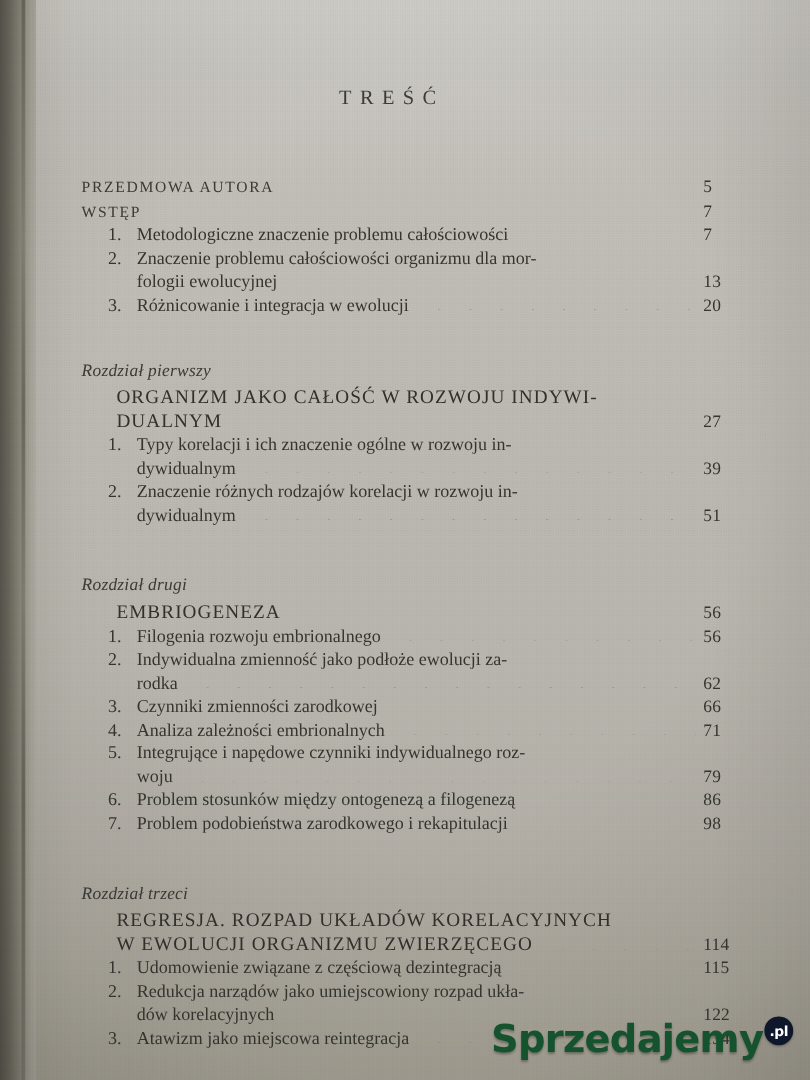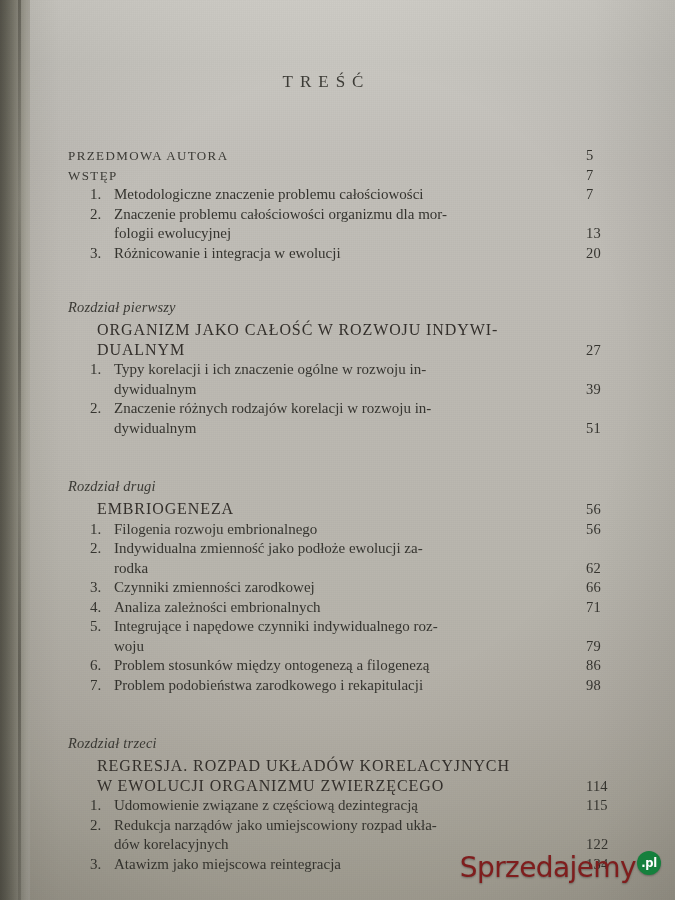--- a/index.html
+++ b/index.html
@@ -205,34 +205,34 @@
   
   .watermark {
     position: absolute;
     right: 14px;
     bottom: 18px;
     display: flex;
     align-items: flex-start;
     font-family: "DejaVu Sans", "Liberation Sans", sans-serif;
   }
   .wm-text {
-    font-size: 28px;
-    font-weight: normal;
-    color: #7f1d1d;
+    font-size: 32px;
+    font-weight: bold;
+    color: #14532d;
     letter-spacing: -0.6px;
     line-height: 1;
     text-shadow: 0 1px 2px rgba(0,0,0,0.30);
   }
   .wm-badge {
     margin-left: 1px;
     margin-top: -3px;
     width: 24px;
     height: 24px;
     border-radius: 50%;
-    background: #15803d;
+    background: #0f172a;
     color: #fff;
     font-size: 11.5px;
     font-weight: bold;
     display: flex;
     align-items: center;
     justify-content: center;
     letter-spacing: -0.3px;
     box-shadow: 0 1px 2px rgba(0,0,0,0.30);
   }
 </style>

